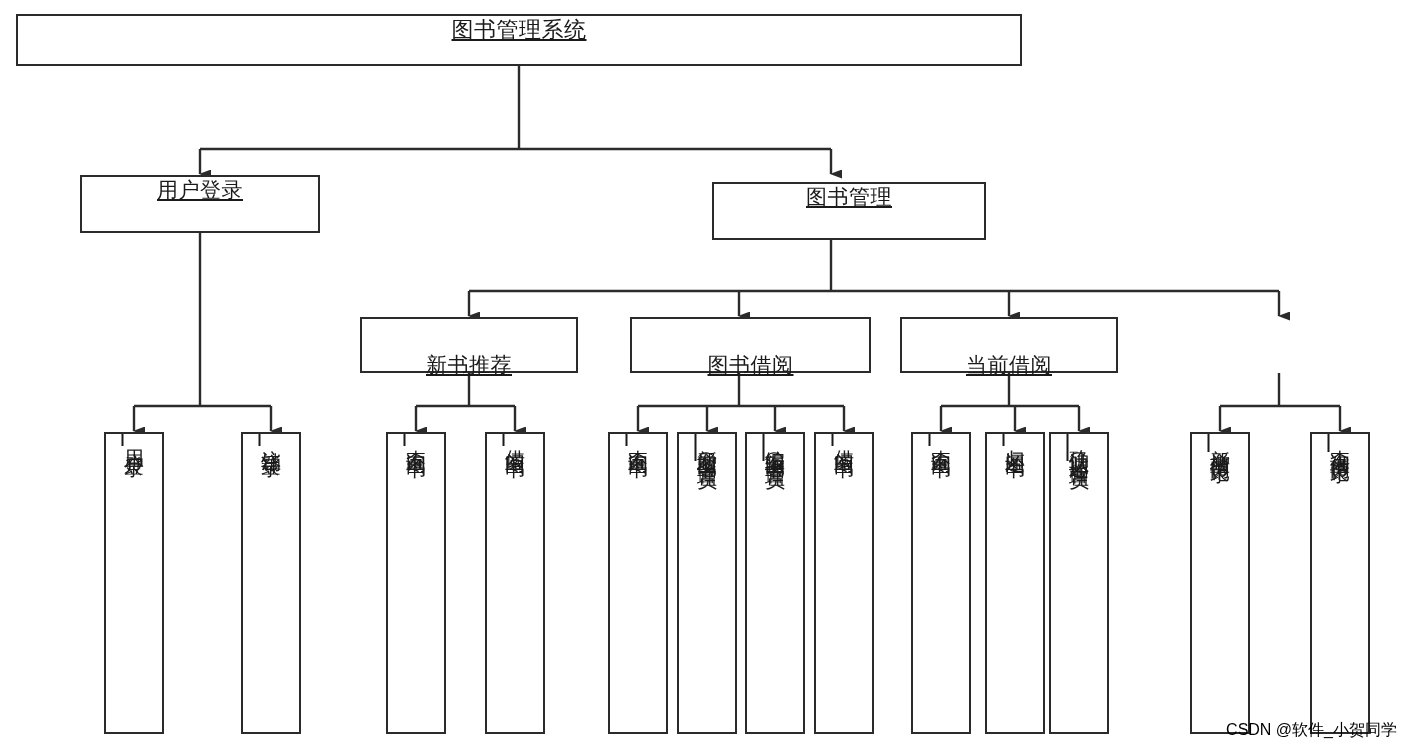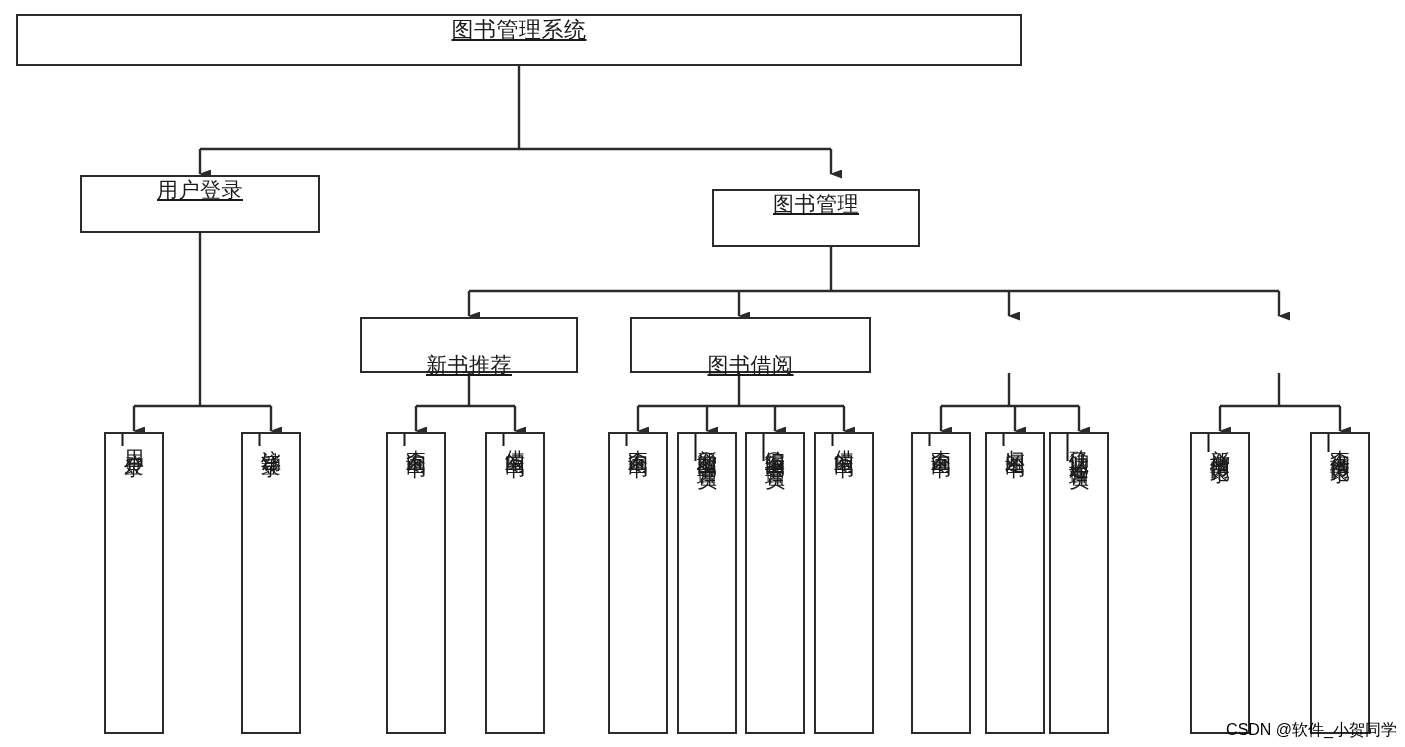--- a/index.html
+++ b/index.html
@@ -111,29 +111,32 @@
       </g>
   </svg>
 
   <div class="node-box root" style="left: 16px; top: 14px; width: 1006px; height: 52px;">
     <span class="node-label">图书管理系统</span>
   </div>
 
   <div class="node-box lvl1" style="left: 80px; top: 175px; width: 240px; height: 58px;">
     <span class="node-label">用户登录</span>
   </div>
-  <div class="node-box lvl1" style="left: 712px; top: 189px; width: 208px; height: 58px;">
+  <div class="node-box lvl1" style="left: 712px; top: 182px; width: 274px; height: 58px;">
     <span class="node-label">图书管理</span>
   </div>
 
   <div class="node-box lvl2" style="left: 360px; top: 317px; width: 218px; height: 56px;">
     <span class="node-label">新书推荐</span>
   </div>
   <div class="node-box lvl2" style="left: 630px; top: 317px; width: 241px; height: 56px;">
     <span class="node-label">图书借阅</span>
+  </div>
+  <div class="node-box lvl2" style="left: 900px; top: 317px; width: 218px; height: 56px;">
+    <span class="node-label">当前借阅</span>
   </div>
 
   <div id="leaf-host">
       <div class="node-box vertical" style="left: 104px; top: 432px; width: 60px; height: 302px;">
         <span class="node-label">用户登录</span>
       </div>
       <div class="node-box vertical" style="left: 241px; top: 432px; width: 60px; height: 302px;">
         <span class="node-label">注销登录</span>
       </div>
       <div class="node-box vertical" style="left: 386px; top: 432px; width: 60px; height: 302px;">

